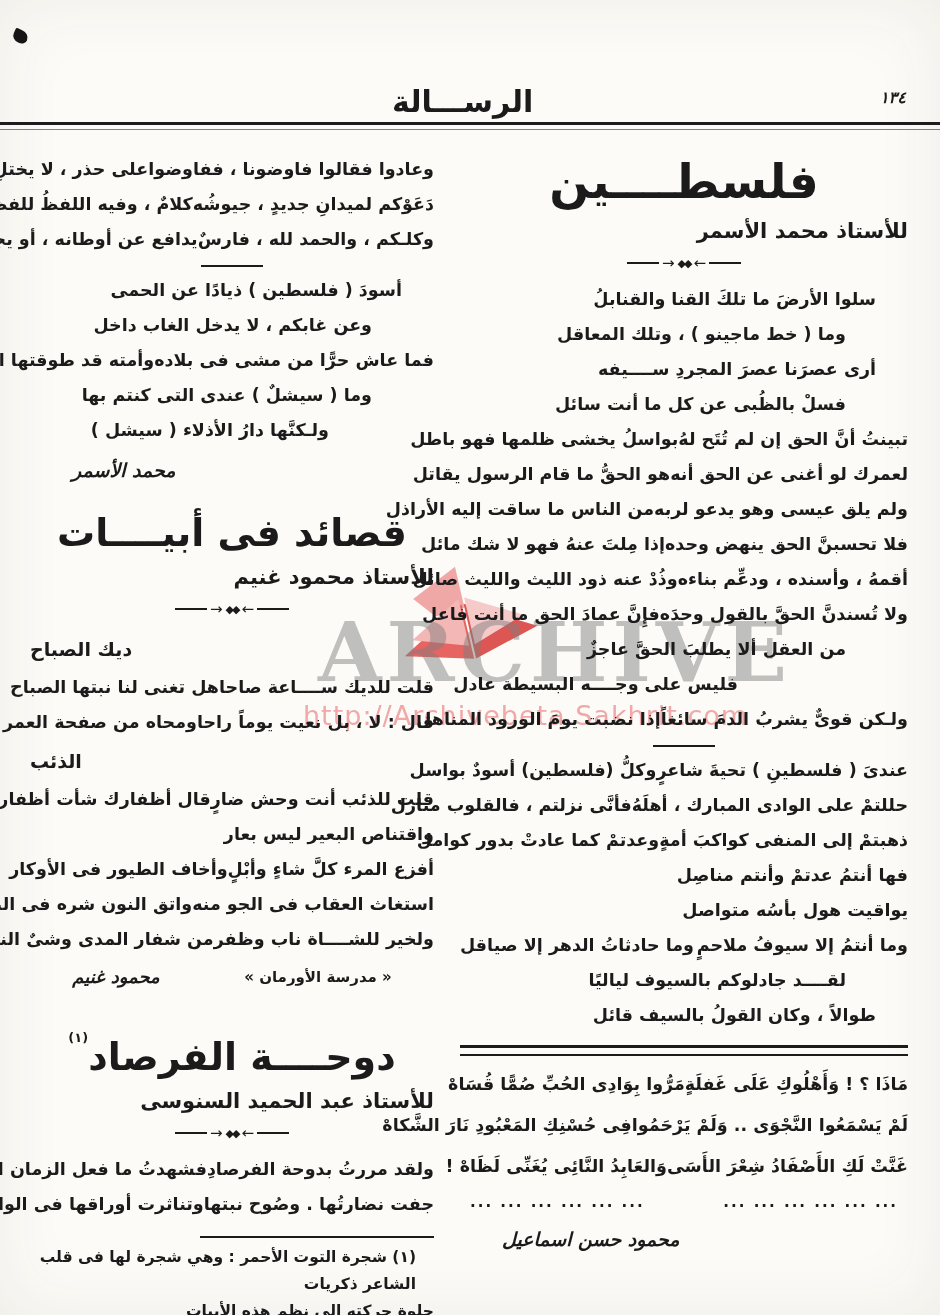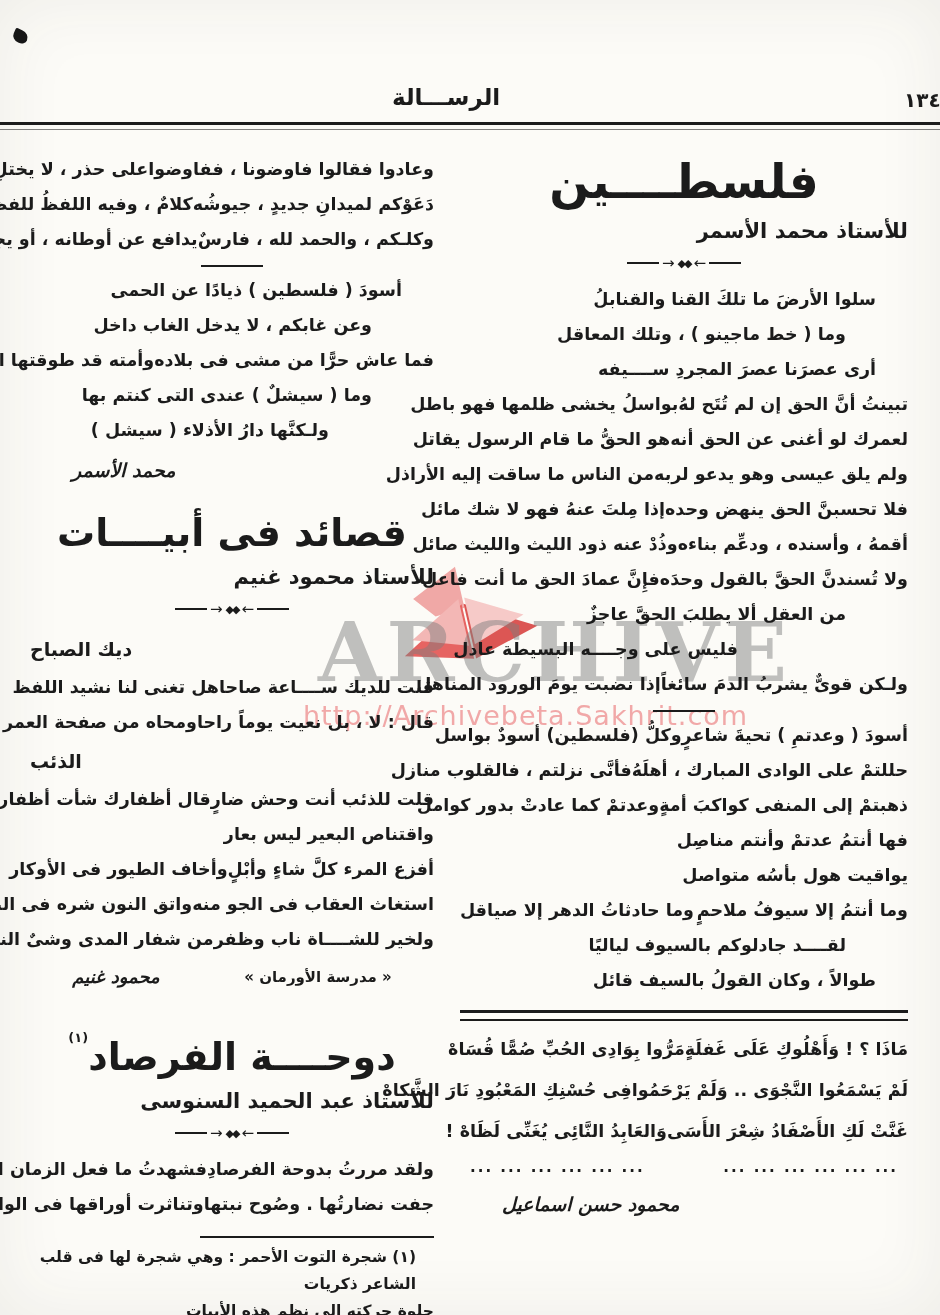--- a/index.html
+++ b/index.html
@@ -5,22 +5,22 @@
   html,body{margin:0;padding:0;background:#e8e6e1;}
   .page{
     position:relative;width:940px;height:1315px;margin:0 auto;
     background:#fcfbf7;color:#1b1b1b;overflow:hidden;
     font-family:"DejaVu Sans",sans-serif;direction:rtl;
     box-shadow:inset 0 0 70px rgba(60,55,45,.07);
   }
   
   .corner-mark{position:absolute;top:30px;left:13px;width:15px;height:13px;background:#161616;
     transform:rotate(24deg);border-radius:2px 60% 45% 55%;}
-  .journal-title{position:absolute;top:84px;left:392px;font-size:23px;font-weight:bold;}
-  .page-number{position:absolute;top:88px;left:904px;font-size:20px;font-weight:bold;}
+  .journal-title{position:absolute;top:84px;left:392px;font-size:30px;font-weight:bold;}
+  .page-number{position:absolute;top:88px;left:880px;font-size:16px;font-weight:bold;font-style:italic;}
   .header-rule{position:absolute;top:122px;left:0;width:940px;height:4px;
     border-top:3px solid #1c1c1c;border-bottom:1px solid rgba(28,28,28,.55);}
   
   .watermark{position:absolute;inset:0;z-index:0;pointer-events:none;}
   .wm-book{position:absolute;left:378px;top:546px;opacity:.88;}
   .wm-brand{position:absolute;left:318px;top:604px;font-family:"DejaVu Serif",serif;
     font-size:82px;font-weight:bold;letter-spacing:5px;color:rgba(125,125,125,.48);direction:ltr;}
   .wm-url{position:absolute;left:303px;top:700px;font-size:27px;letter-spacing:1px;
     color:rgba(238,148,148,.8);direction:ltr;}
   
@@ -95,20 +95,21 @@
         <span class="orn-line"></span>
           <span class="orn-arrow">→</span>
           <span class="orn-knot">◆◆</span>
           <span class="orn-arrow">←</span>
           <span class="orn-line"></span>
       </div>
       <div class="poem">
           <div class="verse single ind1">سلوا الأرضَ ما تلكَ القنا والقنابلُ</div>
           <div class="verse single ind2">وما ( خط ماجينو ) ، وتلك المعاقل</div>
           <div class="verse single ind1">أرى عصرَنا عصرَ المجردِ ســــيفه</div>
+          <div class="verse single ind2">فسلْ بالظُبى عن كل ما أنت سائل</div>
           <div class="verse full">
             <span class="hemi">تبينتُ أنَّ الحق إن لم تُتَح لهُ</span>
             <span class="hemi">بواسلُ يخشى ظلمها فهو باطل</span>
           </div>
           <div class="verse full">
             <span class="hemi">لعمرك لو أغنى عن الحق أنه</span>
             <span class="hemi">هو الحقُّ ما قام الرسول يقاتل</span>
           </div>
           <div class="verse full">
             <span class="hemi">ولم يلق عيسى وهو يدعو لربه</span>
@@ -127,21 +128,21 @@
             <span class="hemi">فإِنَّ عمادَ الحق ما أنت فاعل</span>
           </div>
           <div class="verse single ind2">من العقل ألا يطلبَ الحقَّ عاجزٌ</div>
           <div class="verse single ind4">فليس على وجــــه البسيطة عادل</div>
           <div class="verse full">
             <span class="hemi">ولـكن قوىٌّ يشربُ الدمَ سائغاً</span>
             <span class="hemi">إذا نضبت يومَ الورود المناهل</span>
           </div>
           <div class="short-divider"></div>
           <div class="verse full">
-            <span class="hemi">أسودَ ( وعدتمِ ) تحيةَ شاعرٍ</span>
+            <span class="hemi">عندىَ ( فلسطينِ ) تحيةَ شاعرٍ</span>
             <span class="hemi">وكلُّ (فلسطين) أسودٌ بواسل</span>
           </div>
           <div class="verse full">
             <span class="hemi">حللتمْ على الوادى المبارك ، أهلَهُ</span>
             <span class="hemi">فأنَّى نزلتم ، فالقلوب منازل</span>
           </div>
           <div class="verse full">
             <span class="hemi">ذهبتمْ إلى المنفى كواكبَ أمةٍ</span>
             <span class="hemi">وعدتمْ كما عادتْ بدور كوامل</span>
           </div>
@@ -211,21 +212,21 @@
           <span class="orn-line"></span>
             <span class="orn-arrow">→</span>
             <span class="orn-knot">◆◆</span>
             <span class="orn-arrow">←</span>
             <span class="orn-line"></span>
         </div>
         <div class="poem">
             <div class="subhead">ديك الصباح</div>
             <div class="verse full">
               <span class="hemi">قلت للديك ســــاعة صاحا</span>
-              <span class="hemi">هل تغنى لنا نشيد اللفظ</span>
+              <span class="hemi">هل تغنى لنا نبتها الصباح</span>
             </div>
             <div class="verse full">
               <span class="hemi">قال : لا ، بل نعيت يوماً راحا</span>
               <span class="hemi">ومحاه من صفحة العمر ماح</span>
             </div>
             <div class="subhead">الذئب</div>
             <div class="verse full">
               <span class="hemi">قلت للذئب أنت وحش ضارٍ</span>
               <span class="hemi">قال أظفارك شأت أظفارى</span>
             </div>

